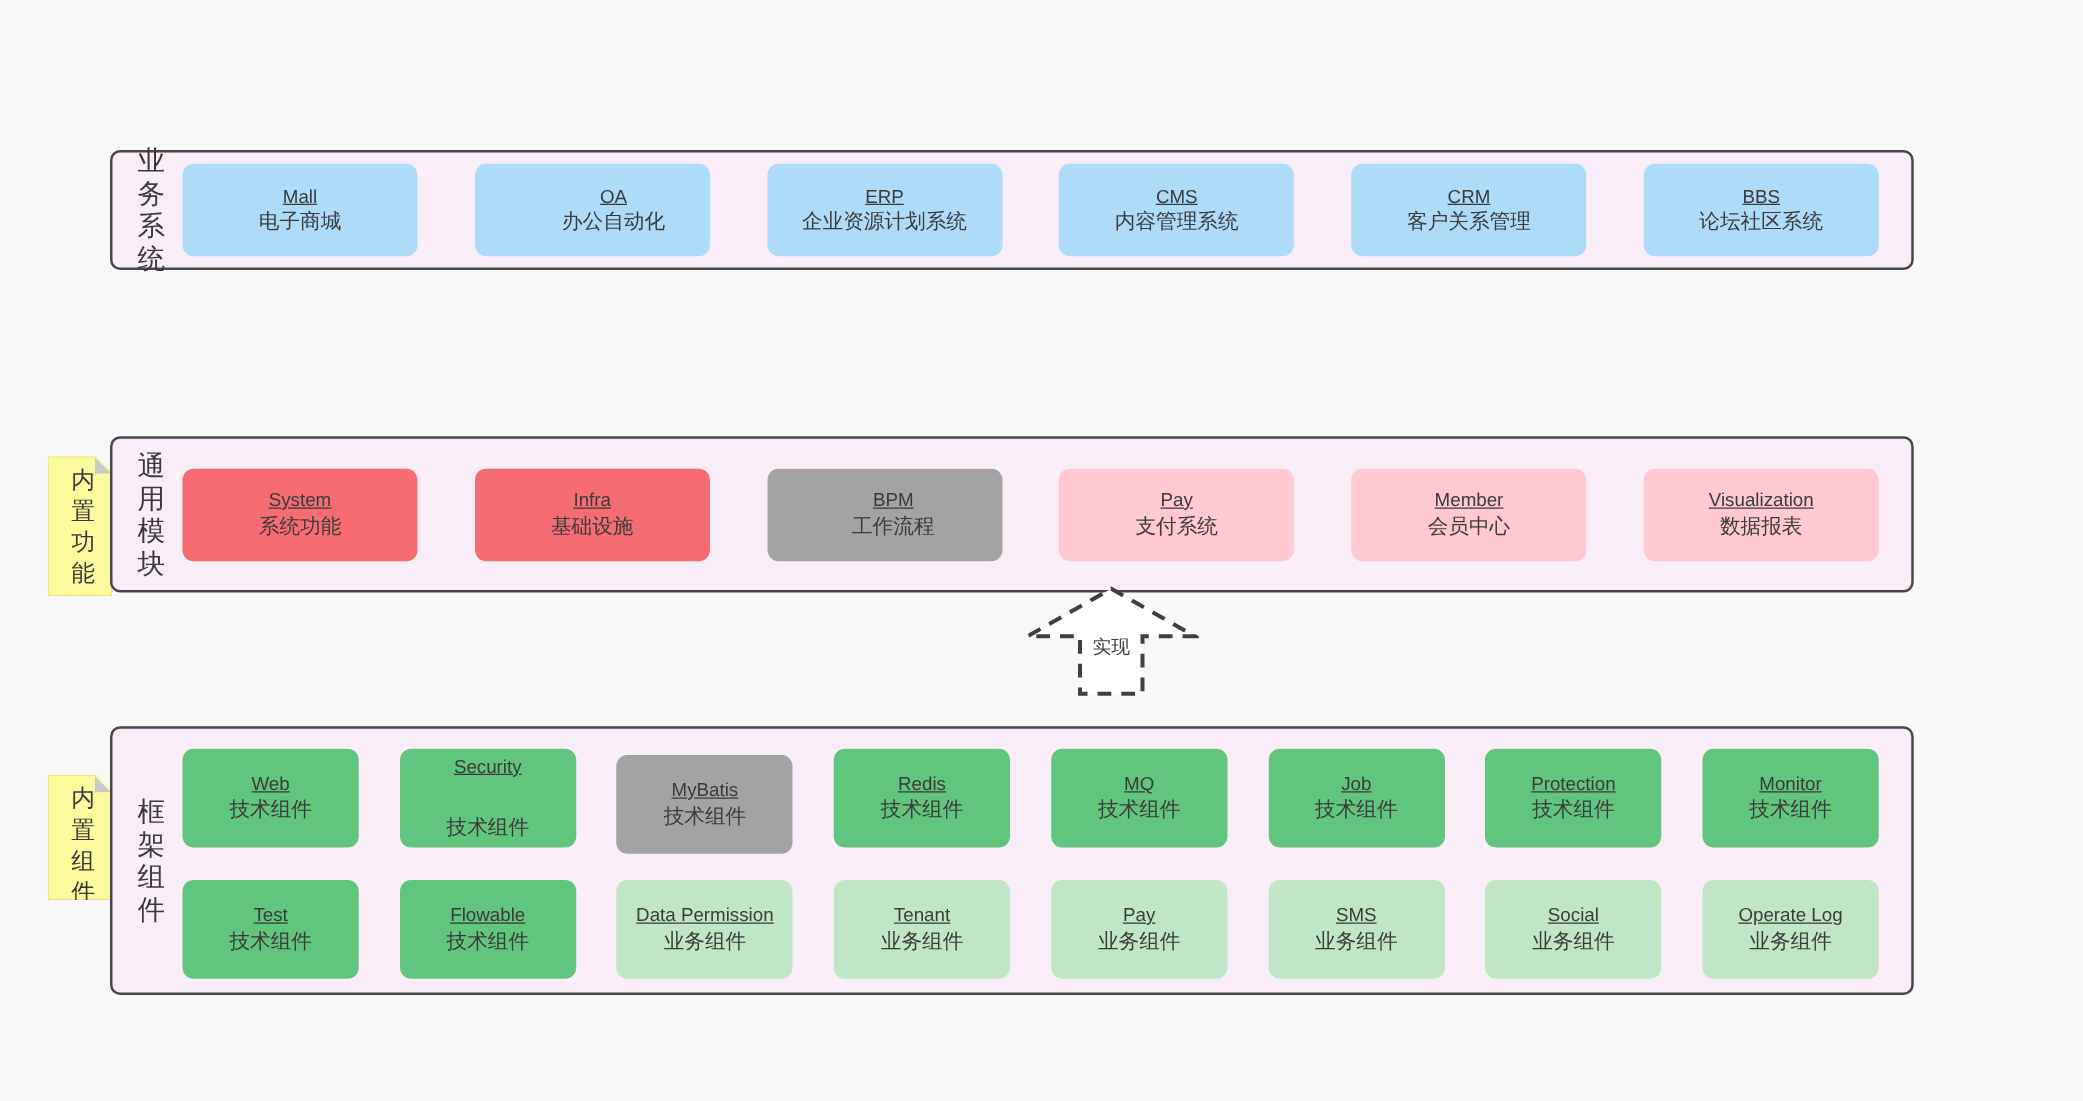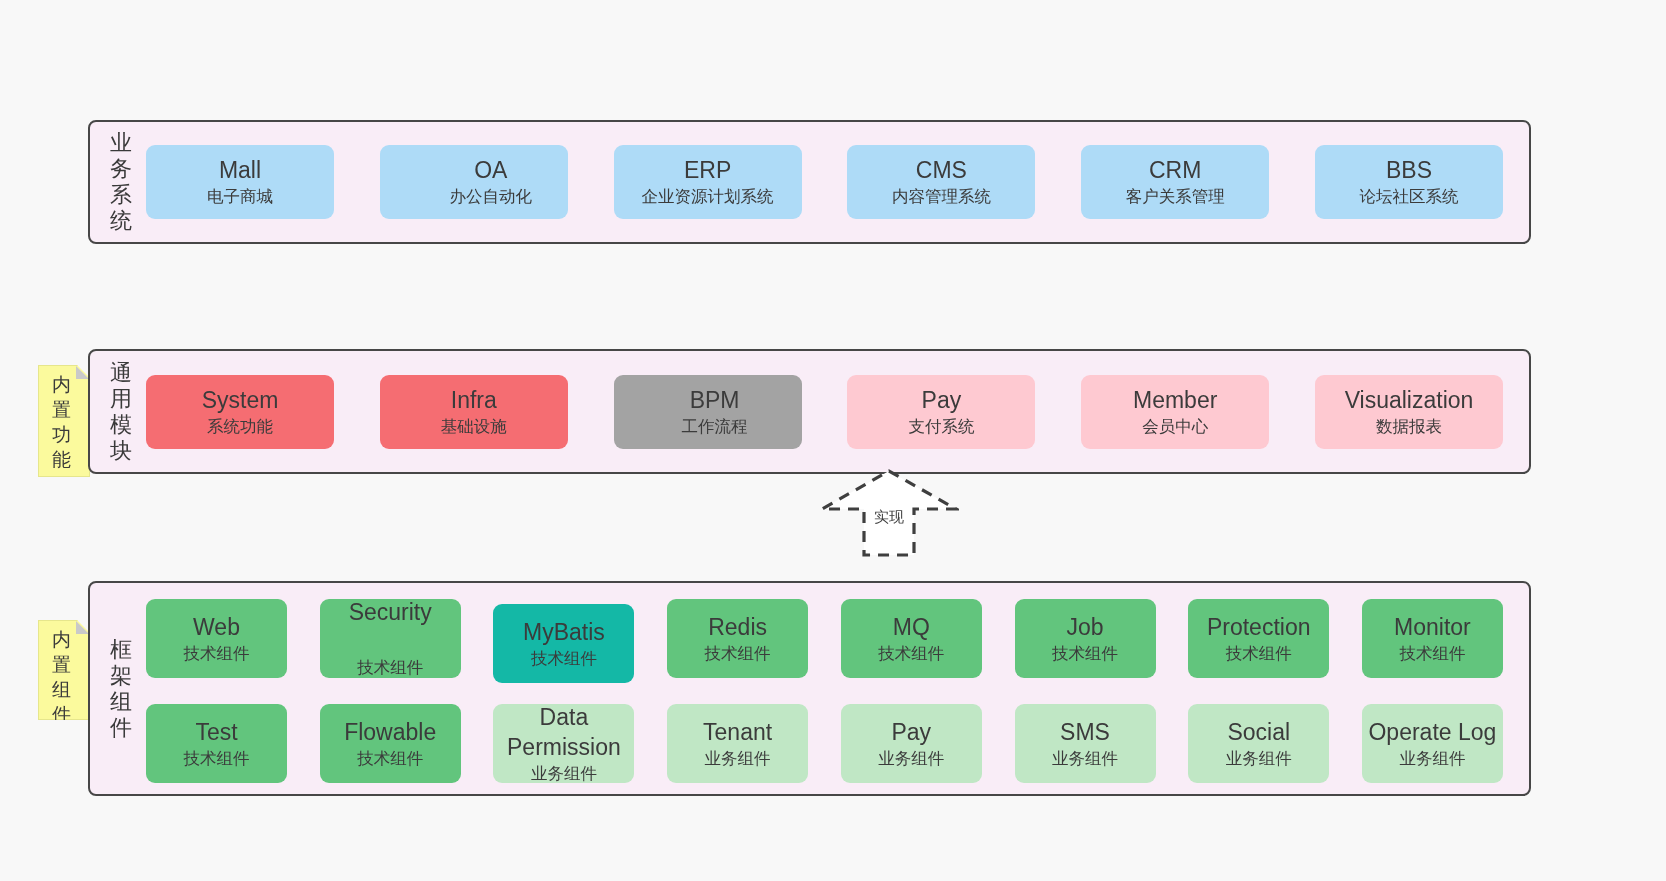--- a/index.html
+++ b/index.html
@@ -10,42 +10,42 @@
     font-family:"Liberation Sans","DejaVu Sans",sans-serif;
     color:#3b3b3b;
   }
 
   
   .layer {
     position:absolute; left:88px; width:1443px;
     background:#f9edf7; border:2px solid #474747; border-radius:8px;
     display:flex; align-items:center; padding:0 26px 0 14px;
   }
-  #layer-business  { top:120px; height:124px;align-items:center; }
+  #layer-business  { top:120px; height:96px;align-items:center; }
   #layer-modules   { top:349px; height:125px; }
   #layer-framework { top:581px; height:215px; }
 
   .vlabel {
     width:34px; margin-right:8px; flex:0 0 auto;
     font-size:22px; line-height:26px; text-align:center;
     word-break:break-all; color:#3a3a3a;
   }
 
   .boxes { flex:1; display:flex; justify-content:space-between; align-items:center; }
   .rows  { flex:1; display:flex; flex-direction:column; gap:21px; }
   .rows .boxes { width:100%; }
 
   .box {
     display:flex; flex-direction:column; justify-content:center; align-items:center;
     border-radius:9px; text-align:center; padding:4px 6px;
   }
   .layer-wide .box { width:188px; height:74px; }
   #layer-framework .box { width:141px; height:79px; }
 
-  .box .en { font-size:23px; line-height:1.3; }
+  .box .en { font-size:15px; line-height:1.3;text-decoration:underline; }
   .box .zh { font-size:16.5px; line-height:1.3; }
 
   
   .arrow { position:absolute; width:140px; height:90px; }
   #arrow-build     { left:807px; top:256px; }
   #arrow-implement { left:819px; top:468px; }
   .arrow svg { position:absolute; left:0; top:0; }
   .arrow-label {
     position:absolute; left:50%; top:38px; transform:translateX(-50%);
     background:#ffffff; padding:2px 3px; font-size:15px; color:#3f3f3f;
@@ -59,21 +59,21 @@
     border:1px solid #e6e68c;
   }
   #sticky-features   { top:365px; height:112px; }
   #sticky-components { top:620px; height:100px; }
   .sticky .fold {
     position:absolute; top:0; right:0; width:13px; height:13px;
     background:#c9c9c9; clip-path:polygon(0 0, 100% 100%, 0 100%);
   }
   .sticky-text {
     padding:6px 13px 0 13px; font-size:19px; line-height:25px;
-    text-align:left; word-break:break-all; color:#3a3a3a;
+    text-align:right; word-break:break-all; color:#3a3a3a;
   }
 </style>
 </head>
 <body>
 
 <div class="canvas">
 
   <section class="layer layer-wide" id="layer-business">
     <div class="vlabel">业务系统</div>
     <div class="boxes">
@@ -157,21 +157,21 @@
     <div class="rows">
       <div class="boxes">
         <div class="box" style="background-color: rgb(98, 197, 125);">
           <span class="en">Web</span>
           <span class="zh">技术组件</span>
         </div>
         <div class="box" style="background-color: rgb(98, 197, 125); gap: 29px;">
           <span class="en">Security</span>
           <span class="zh">技术组件</span>
         </div>
-        <div class="box" style="background-color: #14b8a6; margin-top: 10px;">
+        <div class="box" style="background-color: #a3a3a3; margin-top: 10px;">
           <span class="en">MyBatis</span>
           <span class="zh">技术组件</span>
         </div>
         <div class="box" style="background-color: rgb(98, 197, 125);">
           <span class="en">Redis</span>
           <span class="zh">技术组件</span>
         </div>
         <div class="box" style="background-color: rgb(98, 197, 125);">
           <span class="en">MQ</span>
           <span class="zh">技术组件</span>

